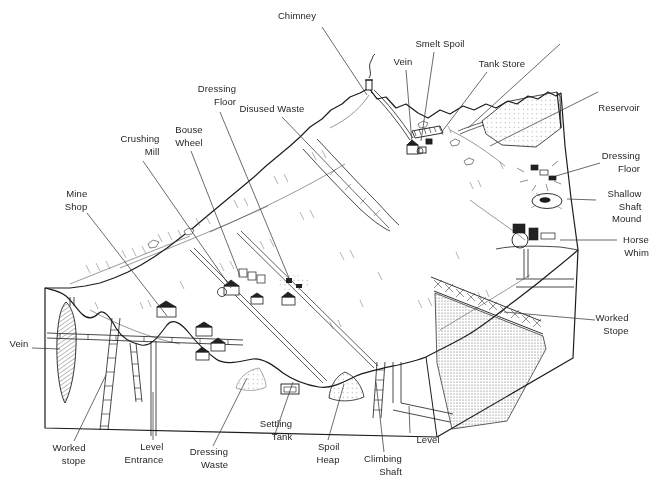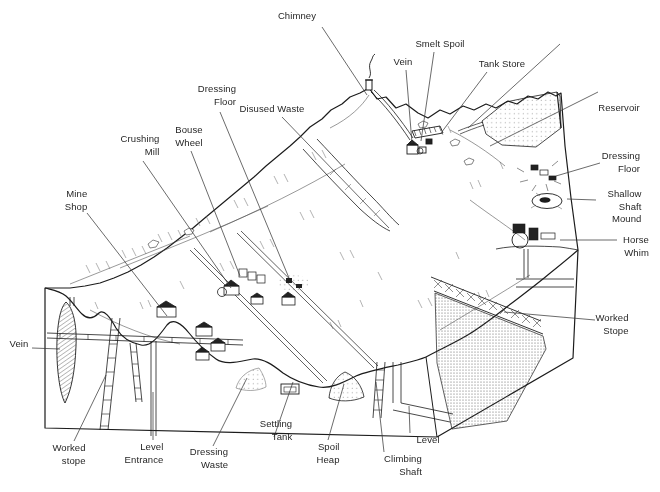--- a/index.html
+++ b/index.html
@@ -242,21 +242,21 @@
 <div class="lbl" style="left:502px;top:58px">Tank Store</div>
 <div class="lbl" style="left:619px;top:102px">Reservoir</div>
 <div class="lbl" style="left:621px;top:150px">Dressing
 Floor</div>
 <div class="lbl" style="left:623px;top:188px">Shallow Shaft
 Mound</div>
 <div class="lbl" style="left:636px;top:234px">Horse Whim</div>
 <div class="lbl" style="left:612px;top:312px">Worked
 Stope</div>
 <div class="lbl" style="left:428px;top:434px">Level</div>
-<div class="lbl" style="left:403px;top:453px">Climbing
+<div class="lbl" style="left:383px;top:453px">Climbing
 Shaft</div>
 <div class="lbl" style="left:328px;top:441px">Spoil
 Heap</div>
 <div class="lbl" style="left:276px;top:418px">Settling
 Tank</div>
 <div class="lbl" style="left:209px;top:446px">Dressing
 Waste</div>
 <div class="lbl" style="left:144px;top:441px">Level
 Entrance</div>
 <div class="lbl" style="left:69px;top:442px">Worked

